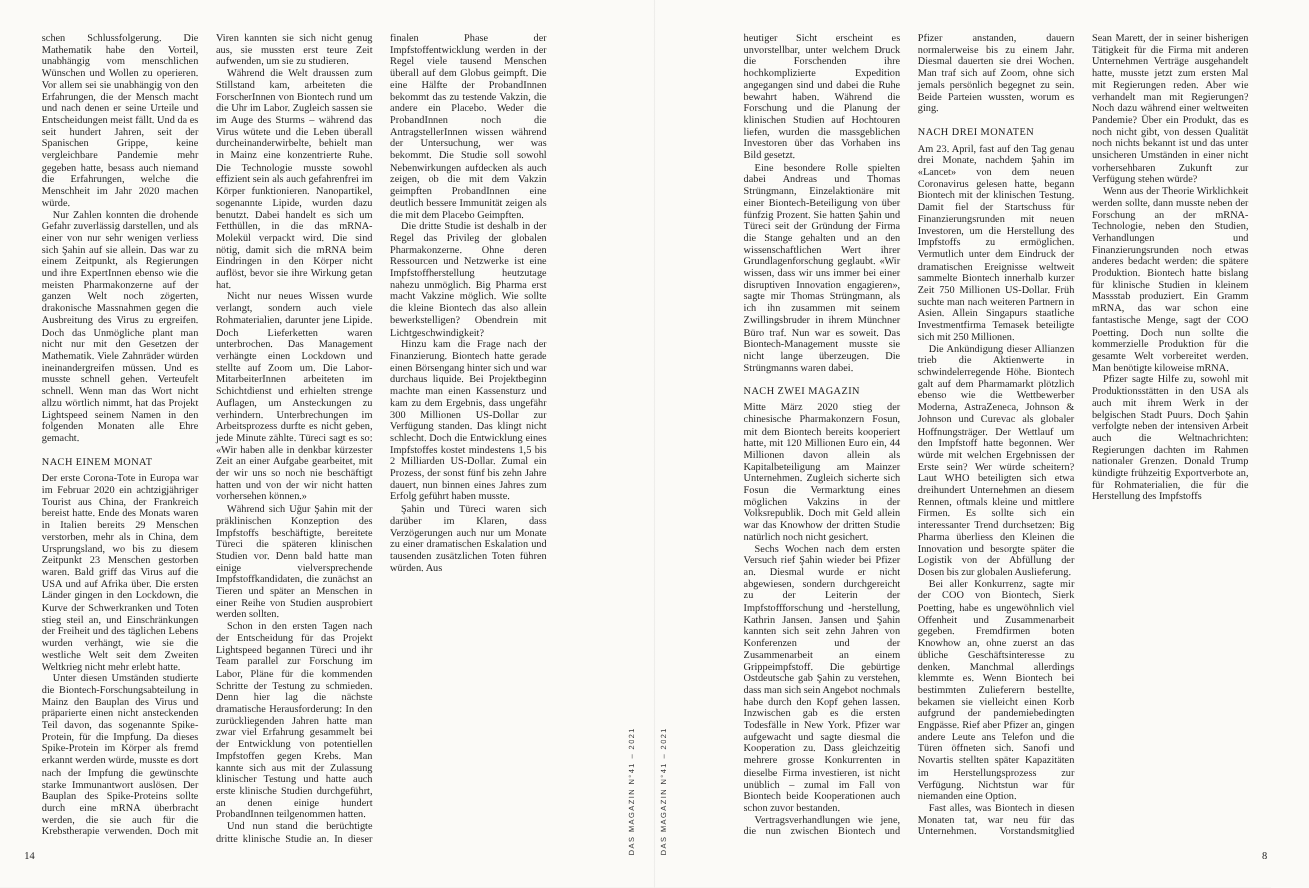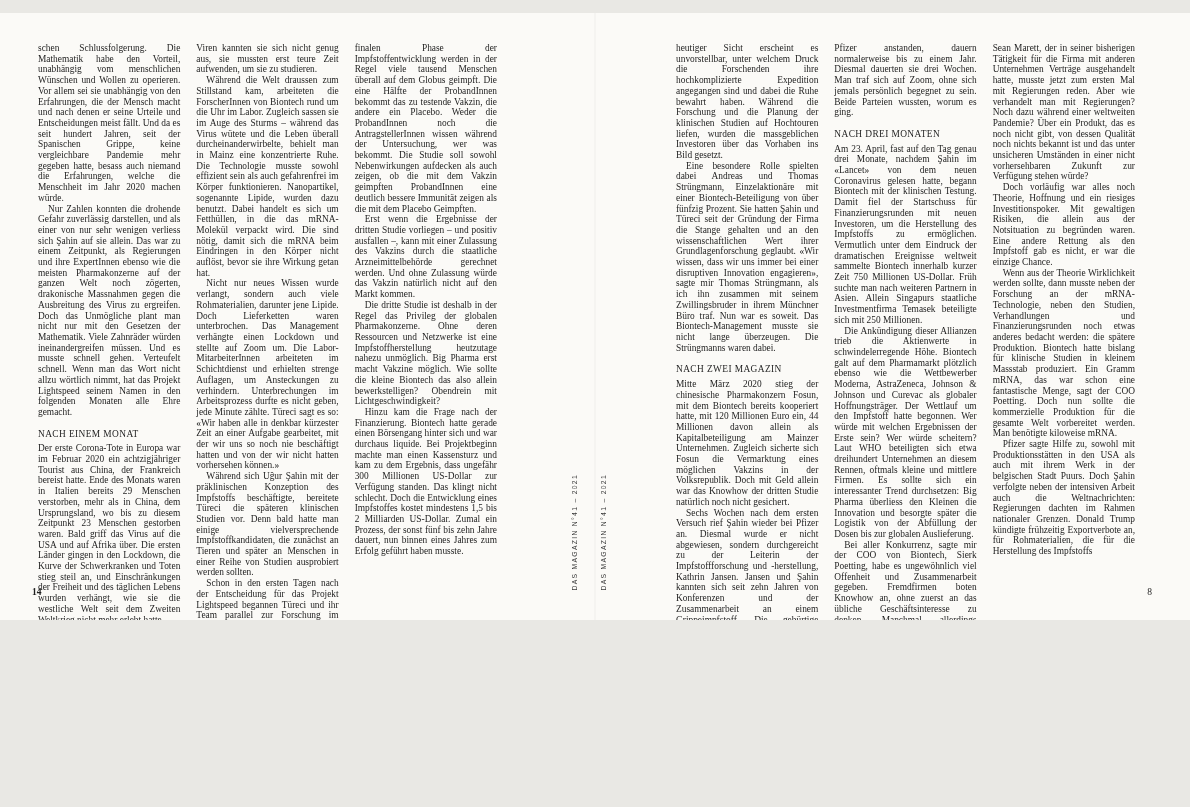--- a/index.html
+++ b/index.html
@@ -1,25 +1,25 @@
 <!DOCTYPE html>
 <html lang="de"><head>
 <meta charset="utf-8">
 <style>
   html, body { margin: 0; padding: 0; }
   body { background: #e9e8e4; }
   .spread {
     position: relative;
     width: 1190px;
-    height: 607px;
+    height: 807px;
     background: #fbfaf7;
     overflow: hidden;
     font-family: "Liberation Serif", serif;
     color: #1e1e1e;
-    margin: 13px auto;
+    margin: 0 auto;
   }
   .fold {
     position: absolute;
     left: 594px; top: 0;
     width: 2px; height: 100%;
     background: linear-gradient(to right, rgba(0,0,0,0.00), rgba(0,0,0,0.05), rgba(0,0,0,0.00));
   }
   .page-text {
     position: absolute;
     top: 30px;
@@ -61,58 +61,57 @@
     white-space: nowrap;
   }
   .spine-l { left: 571px; }
   .spine-r { left: 600px; }
   .pagenum {
     position: absolute;
     bottom: 23px;
     font-size: 9.5px;
     color: #1e1e1e;
   }
-  .pn-l { left: 32px; font-weight: bold; }
+  .pn-l { left: 22px; }
   .pn-r { right: 38px; }
 </style>
 </head>
 <body>
 
 <div class="spread">
   <div class="fold"></div>
 
   <section class="page-text left">
       <p class="para">schen Schlussfolgerung. Die Mathematik habe den Vorteil, unabhängig vom menschlichen Wünschen und Wollen zu operieren. Vor allem sei sie unabhängig von den Erfahrungen, die der Mensch macht und nach denen er seine Urteile und Entscheidungen meist fällt. Und da es seit hundert Jahren, seit der Spanischen Grippe, keine vergleichbare Pandemie mehr gegeben hatte, besass auch niemand die Erfahrungen, welche die Menschheit im Jahr 2020 machen würde.</p>
       <p class="para">Nur Zahlen konnten die drohende Gefahr zuverlässig darstellen, und als einer von nur sehr wenigen verliess sich Şahin auf sie allein. Das war zu einem Zeitpunkt, als Regierungen und ihre ExpertInnen ebenso wie die meisten Pharmakonzerne auf der ganzen Welt noch zögerten, drakonische Massnahmen gegen die Ausbreitung des Virus zu ergreifen. Doch das Unmögliche plant man nicht nur mit den Gesetzen der Mathematik. Viele Zahnräder würden ineinandergreifen müssen. Und es musste schnell gehen. Verteufelt schnell. Wenn man das Wort nicht allzu wörtlich nimmt, hat das Projekt Lightspeed seinem Namen in den folgenden Monaten alle Ehre gemacht.</p>
       <h3 class="heading">NACH EINEM MONAT</h3>
       <p class="para">Der erste Corona-Tote in Europa war im Februar 2020 ein achtzigjähriger Tourist aus China, der Frankreich bereist hatte. Ende des Monats waren in Italien bereits 29 Menschen verstorben, mehr als in China, dem Ursprungsland, wo bis zu diesem Zeitpunkt 23 Menschen gestorben waren. Bald griff das Virus auf die USA und auf Afrika über. Die ersten Länder gingen in den Lockdown, die Kurve der Schwerkranken und Toten stieg steil an, und Einschränkungen der Freiheit und des täglichen Lebens wurden verhängt, wie sie die westliche Welt seit dem Zweiten Weltkrieg nicht mehr erlebt hatte.</p>
       <p class="para">Unter diesen Umständen studierte die Biontech-Forschungsabteilung in Mainz den Bauplan des Virus und präparierte einen nicht ansteckenden Teil davon, das sogenannte Spike-Protein, für die Impfung. Da dieses Spike-Protein im Körper als fremd erkannt werden würde, musste es dort nach der Impfung die gewünschte starke Immunantwort auslösen. Der Bauplan des Spike-Proteins sollte durch eine mRNA überbracht werden, die sie auch für die Krebstherapie verwenden. Doch mit Viren kannten sie sich nicht genug aus, sie mussten erst teure Zeit aufwenden, um sie zu studieren.</p>
       <p class="para">Während die Welt draussen zum Stillstand kam, arbeiteten die ForscherInnen von Biontech rund um die Uhr im Labor. Zugleich sassen sie im Auge des Sturms – während das Virus wütete und die Leben überall durcheinanderwirbelte, behielt man in Mainz eine konzentrierte Ruhe. Die Technologie musste sowohl effizient sein als auch gefahrenfrei im Körper funktionieren. Nanopartikel, sogenannte Lipide, wurden dazu benutzt. Dabei handelt es sich um Fetthüllen, in die das mRNA-Molekül verpackt wird. Die sind nötig, damit sich die mRNA beim Eindringen in den Körper nicht auflöst, bevor sie ihre Wirkung getan hat.</p>
       <p class="para">Nicht nur neues Wissen wurde verlangt, sondern auch viele Rohmaterialien, darunter jene Lipide. Doch Lieferketten waren unterbrochen. Das Management verhängte einen Lockdown und stellte auf Zoom um. Die Labor-MitarbeiterInnen arbeiteten im Schichtdienst und erhielten strenge Auflagen, um Ansteckungen zu verhindern. Unterbrechungen im Arbeitsprozess durfte es nicht geben, jede Minute zählte. Türeci sagt es so: «Wir haben alle in denkbar kürzester Zeit an einer Aufgabe gearbeitet, mit der wir uns so noch nie beschäftigt hatten und von der wir nicht hatten vorhersehen können.»</p>
       <p class="para">Während sich Uğur Şahin mit der präklinischen Konzeption des Impfstoffs beschäftigte, bereitete Türeci die späteren klinischen Studien vor. Denn bald hatte man einige vielversprechende Impfstoffkandidaten, die zunächst an Tieren und später an Menschen in einer Reihe von Studien ausprobiert werden sollten.</p>
       <p class="para">Schon in den ersten Tagen nach der Entscheidung für das Projekt Lightspeed begannen Türeci und ihr Team parallel zur Forschung im Labor, Pläne für die kommenden Schritte der Testung zu schmieden. Denn hier lag die nächste dramatische Herausforderung: In den zurückliegenden Jahren hatte man zwar viel Erfahrung gesammelt bei der Entwicklung von potentiellen Impfstoffen gegen Krebs. Man kannte sich aus mit der Zulassung klinischer Testung und hatte auch erste klinische Studien durchgeführt, an denen einige hundert ProbandInnen teilgenommen hatten.</p>
       <p class="para">Und nun stand die berüchtigte dritte klinische Studie an. In dieser finalen Phase der Impfstoffentwicklung werden in der Regel viele tausend Menschen überall auf dem Globus geimpft. Die eine Hälfte der ProbandInnen bekommt das zu testende Vakzin, die andere ein Placebo. Weder die ProbandInnen noch die AntragstellerInnen wissen während der Untersuchung, wer was bekommt. Die Studie soll sowohl Nebenwirkungen aufdecken als auch zeigen, ob die mit dem Vakzin geimpften ProbandInnen eine deutlich bessere Immunität zeigen als die mit dem Placebo Geimpften.</p>
-      <p class="para">Erst wenn die Ergebnisse der dritten Studie vorliegen – und positiv ausfallen –, kann mit einer Zulassung des Vakzins durch die staatliche Arzneimittelbehörde gerechnet werden. Und ohne Zulassung würde das Vakzin natürlich nicht auf den Markt kommen.</p>
       <p class="para">Die dritte Studie ist deshalb in der Regel das Privileg der globalen Pharmakonzerne. Ohne deren Ressourcen und Netzwerke ist eine Impfstoffherstellung heutzutage nahezu unmöglich. Big Pharma erst macht Vakzine möglich. Wie sollte die kleine Biontech das also allein bewerkstelligen? Obendrein mit Lichtgeschwindigkeit?</p>
       <p class="para">Hinzu kam die Frage nach der Finanzierung. Biontech hatte gerade einen Börsengang hinter sich und war durchaus liquide. Bei Projektbeginn machte man einen Kassensturz und kam zu dem Ergebnis, dass ungefähr 300 Millionen US-Dollar zur Verfügung standen. Das klingt nicht schlecht. Doch die Entwicklung eines Impfstoffes kostet mindestens 1,5 bis 2 Milliarden US-Dollar. Zumal ein Prozess, der sonst fünf bis zehn Jahre dauert, nun binnen eines Jahres zum Erfolg geführt haben musste.</p>
+      <p class="para">Şahin und Türeci waren sich darüber im Klaren, dass Verzögerungen auch nur um Monate zu einer dramatischen Eskalation und tausenden zusätzlichen Toten führen würden. Aus</p>
     </section>
 
   <section class="page-text right">
       <p class="para">heutiger Sicht erscheint es unvorstellbar, unter welchem Druck die Forschenden ihre hochkomplizierte Expedition angegangen sind und dabei die Ruhe bewahrt haben. Während die Forschung und die Planung der klinischen Studien auf Hochtouren liefen, wurden die massgeblichen Investoren über das Vorhaben ins Bild gesetzt.</p>
       <p class="para">Eine besondere Rolle spielten dabei Andreas und Thomas Strüngmann, Einzelaktionäre mit einer Biontech-Beteiligung von über fünfzig Prozent. Sie hatten Şahin und Türeci seit der Gründung der Firma die Stange gehalten und an den wissenschaftlichen Wert ihrer Grundlagenforschung geglaubt. «Wir wissen, dass wir uns immer bei einer disruptiven Innovation engagieren», sagte mir Thomas Strüngmann, als ich ihn zusammen mit seinem Zwillingsbruder in ihrem Münchner Büro traf. Nun war es soweit. Das Biontech-Management musste sie nicht lange überzeugen. Die Strüngmanns waren dabei.</p>
       <h3 class="heading">NACH ZWEI MAGAZIN</h3>
       <p class="para">Mitte März 2020 stieg der chinesische Pharmakonzern Fosun, mit dem Biontech bereits kooperiert hatte, mit 120 Millionen Euro ein, 44 Millionen davon allein als Kapitalbeteiligung am Mainzer Unternehmen. Zugleich sicherte sich Fosun die Vermarktung eines möglichen Vakzins in der Volksrepublik. Doch mit Geld allein war das Knowhow der dritten Studie natürlich noch nicht gesichert.</p>
       <p class="para">Sechs Wochen nach dem ersten Versuch rief Şahin wieder bei Pfizer an. Diesmal wurde er nicht abgewiesen, sondern durchgereicht zu der Leiterin der Impfstoffforschung und -herstellung, Kathrin Jansen. Jansen und Şahin kannten sich seit zehn Jahren von Konferenzen und der Zusammenarbeit an einem Grippeimpfstoff. Die gebürtige Ostdeutsche gab Şahin zu verstehen, dass man sich sein Angebot nochmals habe durch den Kopf gehen lassen. Inzwischen gab es die ersten Todesfälle in New York. Pfizer war aufgewacht und sagte diesmal die Kooperation zu. Dass gleichzeitig mehrere grosse Konkurrenten in dieselbe Firma investieren, ist nicht unüblich – zumal im Fall von Biontech beide Kooperationen auch schon zuvor bestanden.</p>
       <p class="para">Vertragsverhandlungen wie jene, die nun zwischen Biontech und Pfizer anstanden, dauern normalerweise bis zu einem Jahr. Diesmal dauerten sie drei Wochen. Man traf sich auf Zoom, ohne sich jemals persönlich begegnet zu sein. Beide Parteien wussten, worum es ging.</p>
       <h3 class="heading">NACH DREI MONATEN</h3>
       <p class="para">Am 23. April, fast auf den Tag genau drei Monate, nachdem Şahin im «Lancet» von dem neuen Coronavirus gelesen hatte, begann Biontech mit der klinischen Testung. Damit fiel der Startschuss für Finanzierungsrunden mit neuen Investoren, um die Herstellung des Impfstoffs zu ermöglichen. Vermutlich unter dem Eindruck der dramatischen Ereignisse weltweit sammelte Biontech innerhalb kurzer Zeit 750 Millionen US-Dollar. Früh suchte man nach weiteren Partnern in Asien. Allein Singapurs staatliche Investmentfirma Temasek beteiligte sich mit 250 Millionen.</p>
       <p class="para">Die Ankündigung dieser Allianzen trieb die Aktienwerte in schwindelerregende Höhe. Biontech galt auf dem Pharmamarkt plötzlich ebenso wie die Wettbewerber Moderna, AstraZeneca, Johnson &amp; Johnson und Curevac als globaler Hoffnungsträger. Der Wettlauf um den Impfstoff hatte begonnen. Wer würde mit welchen Ergebnissen der Erste sein? Wer würde scheitern? Laut WHO beteiligten sich etwa dreihundert Unternehmen an diesem Rennen, oftmals kleine und mittlere Firmen. Es sollte sich ein interessanter Trend durchsetzen: Big Pharma überliess den Kleinen die Innovation und besorgte später die Logistik von der Abfüllung der Dosen bis zur globalen Auslieferung.</p>
       <p class="para">Bei aller Konkurrenz, sagte mir der COO von Biontech, Sierk Poetting, habe es ungewöhnlich viel Offenheit und Zusammenarbeit gegeben. Fremdfirmen boten Knowhow an, ohne zuerst an das übliche Geschäftsinteresse zu denken. Manchmal allerdings klemmte es. Wenn Biontech bei bestimmten Zulieferern bestellte, bekamen sie vielleicht einen Korb aufgrund der pandemiebedingten Engpässe. Rief aber Pfizer an, gingen andere Leute ans Telefon und die Türen öffneten sich. Sanofi und Novartis stellten später Kapazitäten im Herstellungsprozess zur Verfügung. Nichtstun war für niemanden eine Option.</p>
       <p class="para">Fast alles, was Biontech in diesen Monaten tat, war neu für das Unternehmen. Vorstandsmitglied Sean Marett, der in seiner bisherigen Tätigkeit für die Firma mit anderen Unternehmen Verträge ausgehandelt hatte, musste jetzt zum ersten Mal mit Regierungen reden. Aber wie verhandelt man mit Regierungen? Noch dazu während einer weltweiten Pandemie? Über ein Produkt, das es noch nicht gibt, von dessen Qualität noch nichts bekannt ist und das unter unsicheren Umständen in einer nicht vorhersehbaren Zukunft zur Verfügung stehen würde?</p>
-      <p class="para">Doch vorläufig war alles noch Theorie, Hoffnung und ein riesiges Investitionspoker. Mit gewaltigen Risiken, die allein aus der Notsituation zu begründen waren. Eine andere Rettung als den Impfstoff gab es nicht, er war die einzige Chance.</p>
       <p class="para">Wenn aus der Theorie Wirklichkeit werden sollte, dann musste neben der Forschung an der mRNA-Technologie, neben den Studien, Verhandlungen und Finanzierungsrunden noch etwas anderes bedacht werden: die spätere Produktion. Biontech hatte bislang für klinische Studien in kleinem Massstab produziert. Ein Gramm mRNA, das war schon eine fantastische Menge, sagt der COO Poetting. Doch nun sollte die kommerzielle Produktion für die gesamte Welt vorbereitet werden. Man benötigte kiloweise mRNA.</p>
       <p class="para">Pfizer sagte Hilfe zu, sowohl mit Produktionsstätten in den USA als auch mit ihrem Werk in der belgischen Stadt Puurs. Doch Şahin verfolgte neben der intensiven Arbeit auch die Weltnachrichten: Regierungen dachten im Rahmen nationaler Grenzen. Donald Trump kündigte frühzeitig Exportverbote an, für Rohmaterialien, die für die Herstellung des Impfstoffs</p>
     </section>
 
   <div class="spine spine-l">DAS MAGAZIN N°41 – 2021</div>
 
   <div class="spine spine-r">DAS MAGAZIN N°41 – 2021</div>
 
   <div class="pagenum pn-l">14</div>
 

